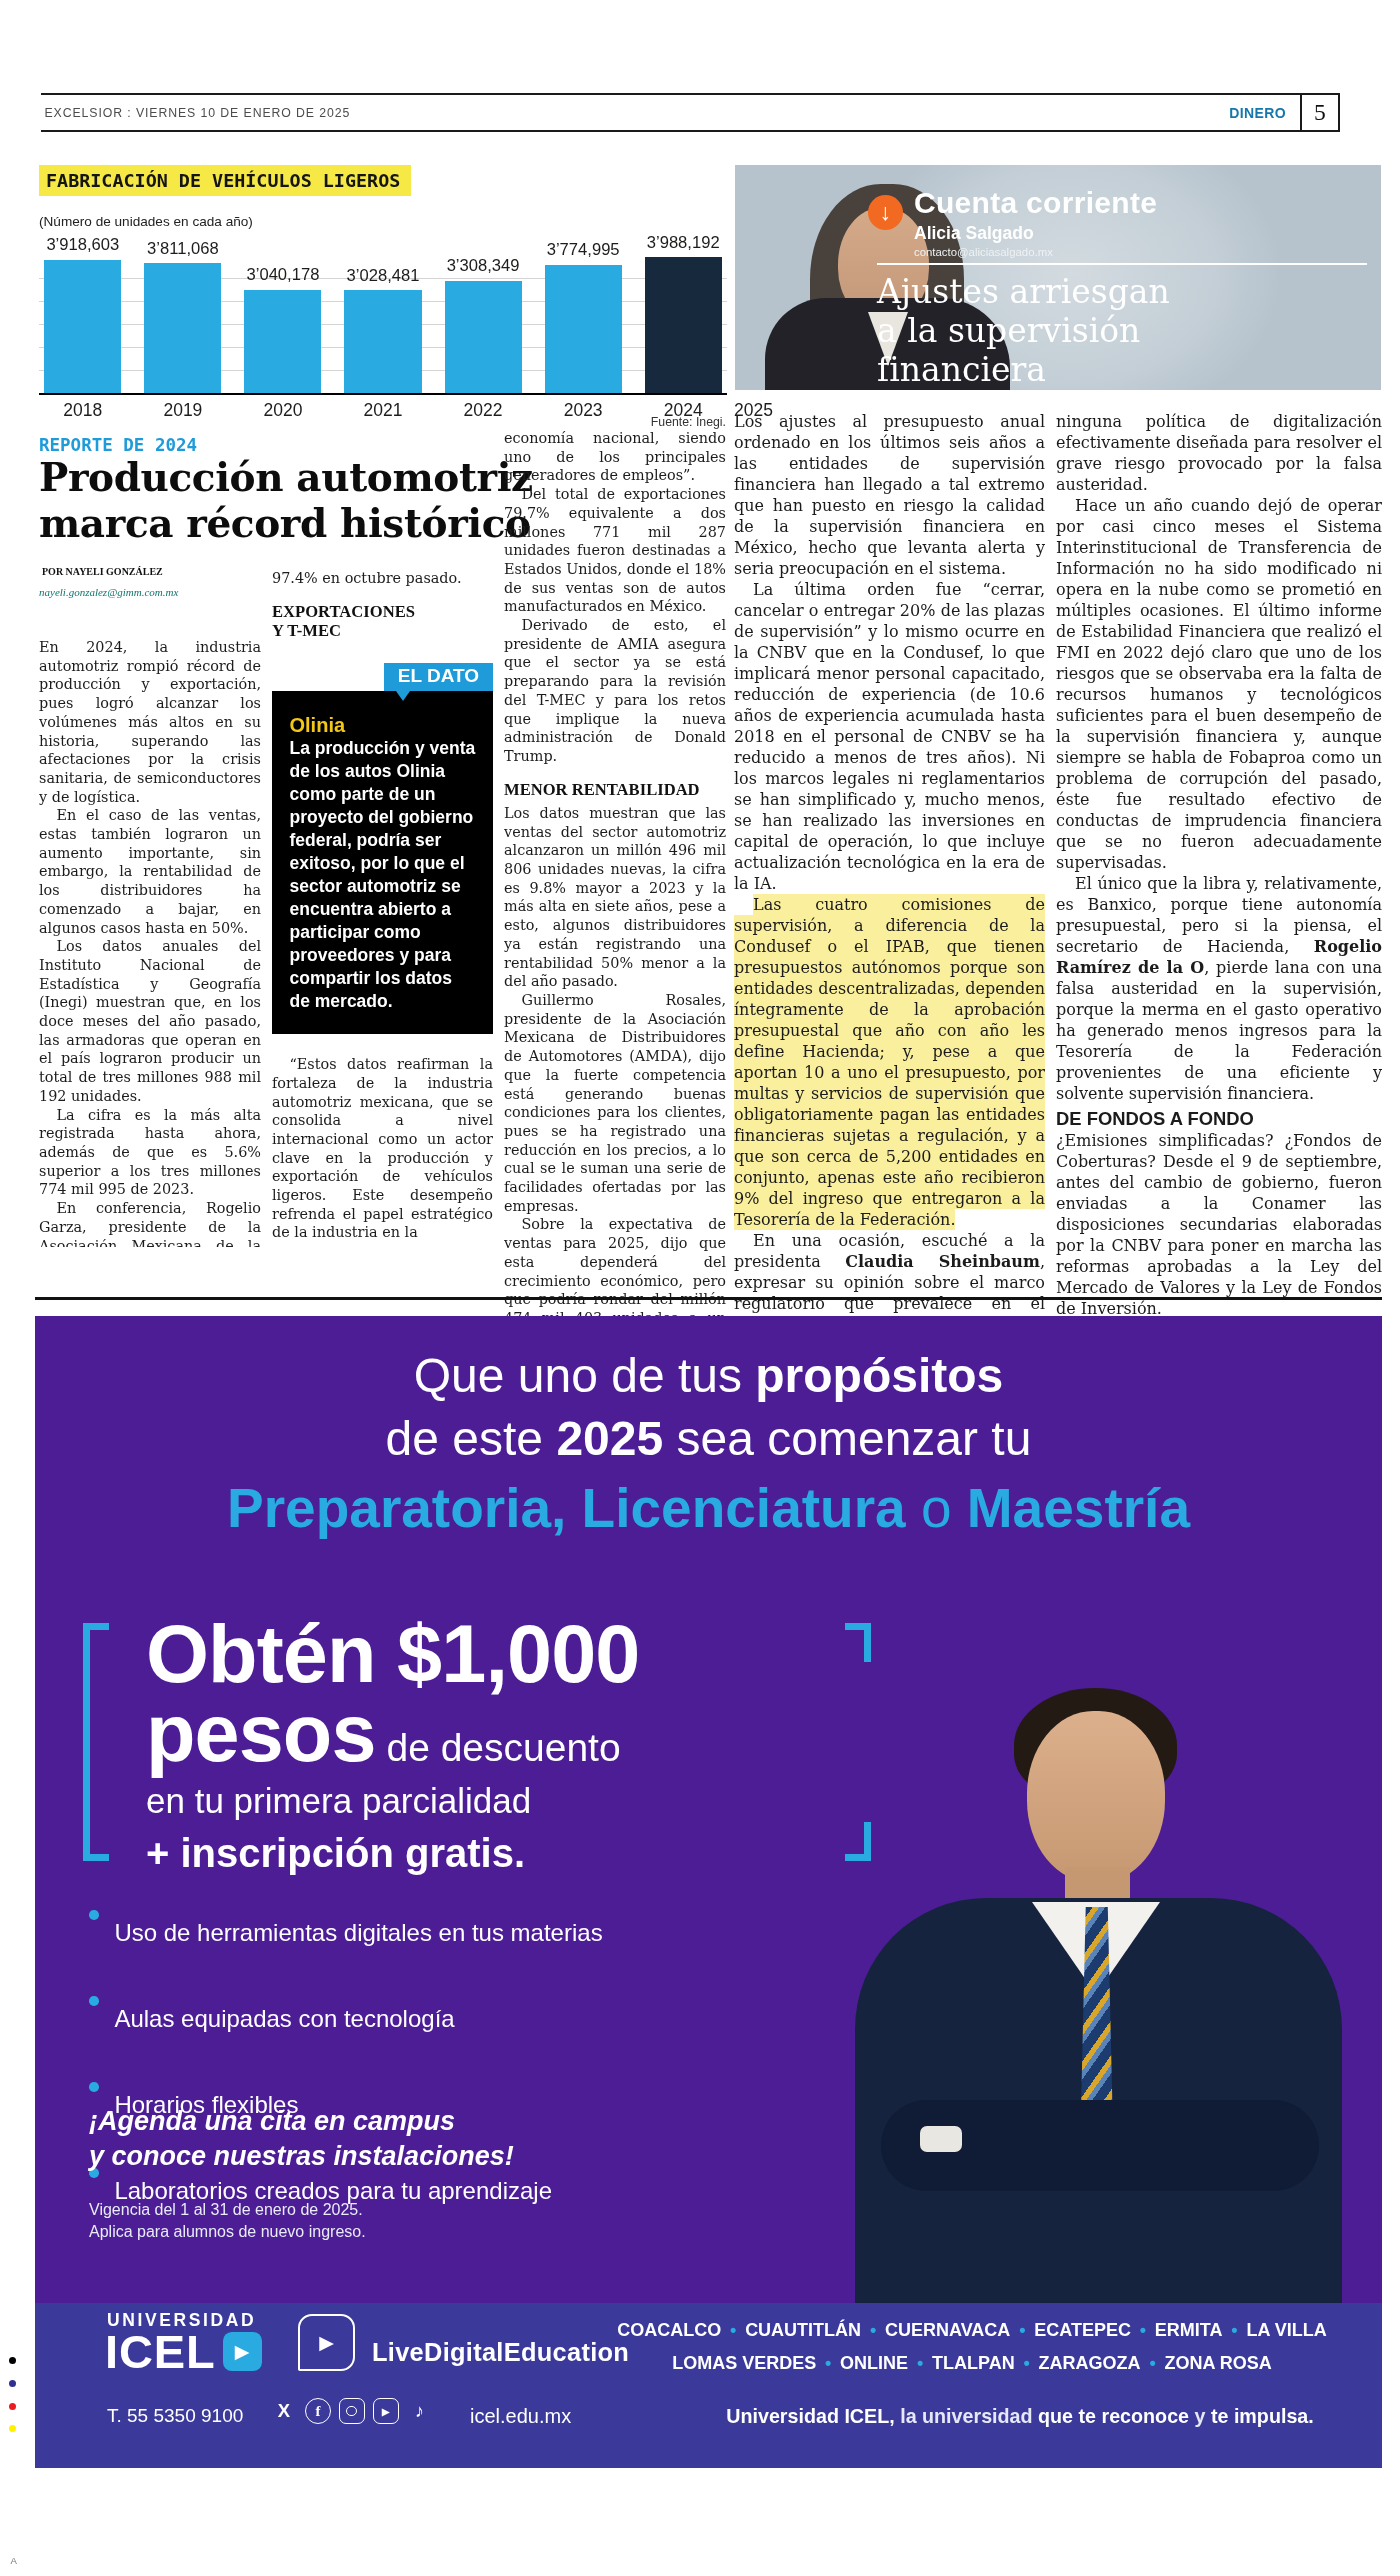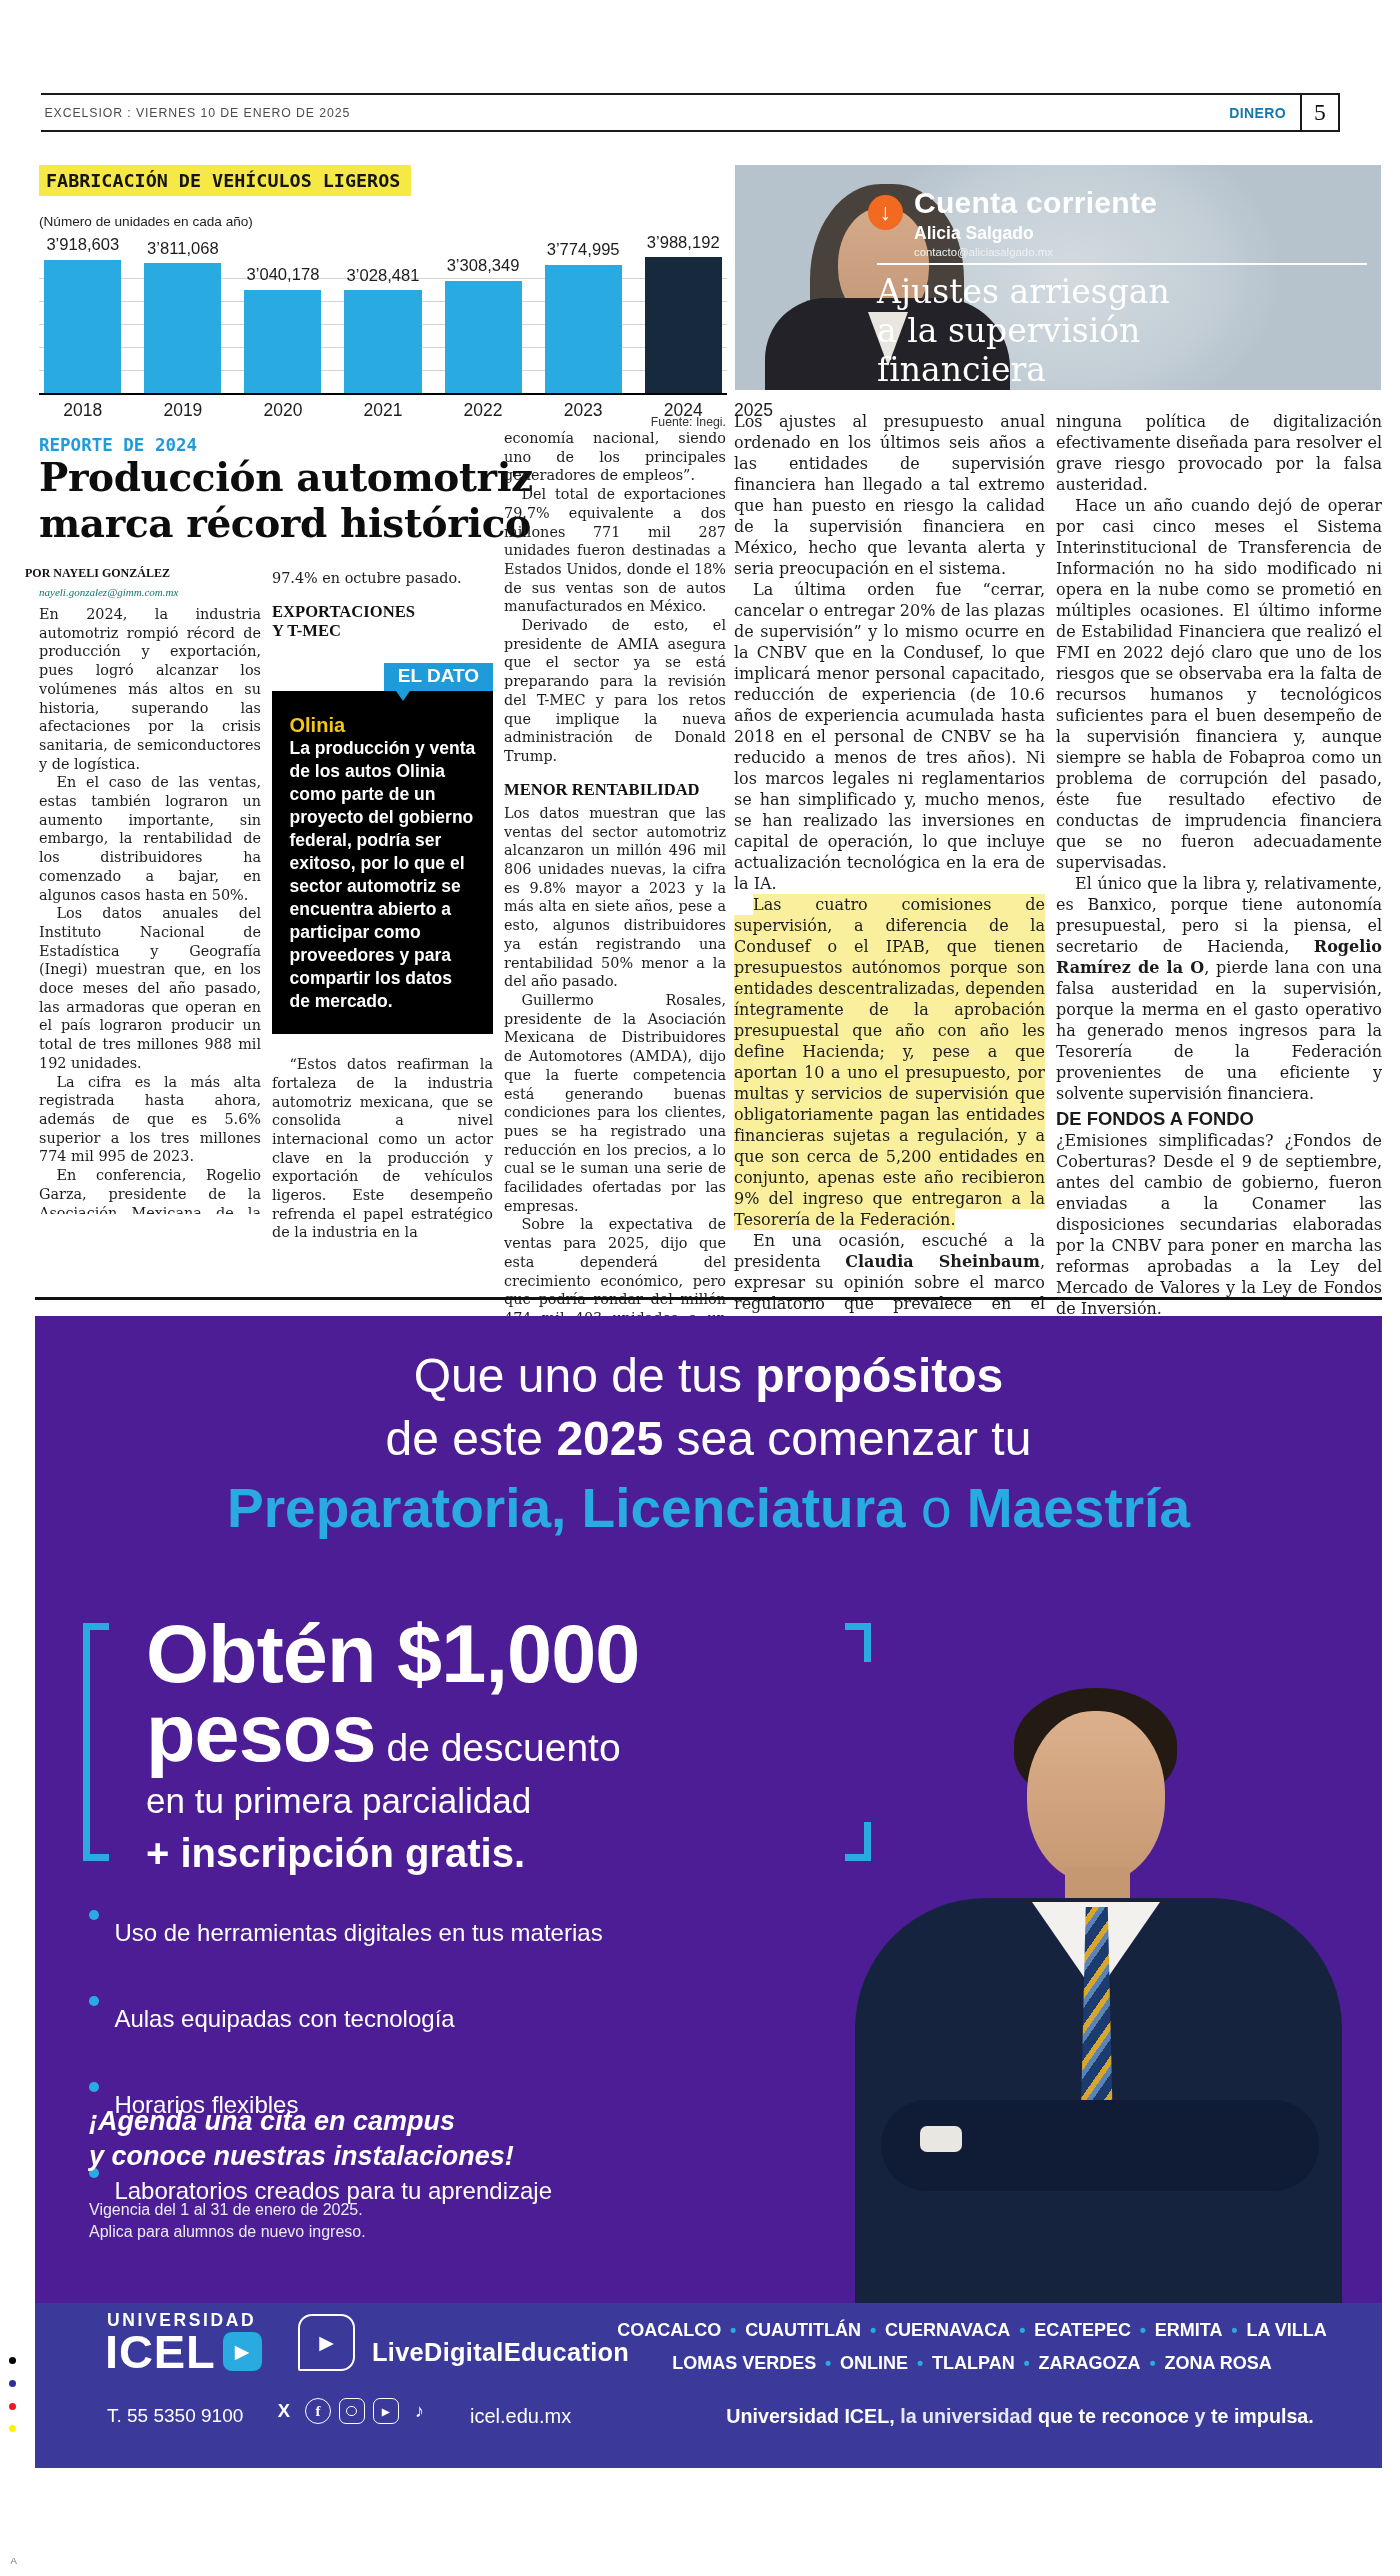--- a/index.html
+++ b/index.html
@@ -48,26 +48,26 @@
   .ch-mail{position:absolute;left:179px;top:81px;font-size:11.4px;color:#eef2f4;}
   .ch-line{position:absolute;left:142px;top:98px;width:490px;height:1.8px;background:#fff;}
   .ch-head{position:absolute;left:142px;top:107px;font-family:"DejaVu Serif","Liberation Serif",serif;
            font-size:33px;line-height:39px;color:#fff;white-space:pre-line;}
 
   
   .kicker{position:absolute;left:39px;top:435px;font-family:"DejaVu Sans Mono",monospace;font-weight:bold;
           font-size:17.5px;color:#1e9bd8;}
   .headline{position:absolute;left:39px;top:454px;font-family:"DejaVu Serif","Liberation Serif",serif;
             font-weight:bold;font-size:39px;line-height:46px;color:#0d0d0d;white-space:pre-line;letter-spacing:-0.4px;}
-  .byline{position:absolute;left:25px;top:566px;font-family:"Liberation Serif",serif;font-weight:bold;font-size:12px;text-align:center;}
+  .byline{position:absolute;left:42px;top:566px;font-family:"Liberation Serif",serif;font-weight:bold;font-size:10px;text-align:center;}
   .byline-mail{position:absolute;left:39px;top:586px;font-family:"Liberation Serif",serif;font-style:italic;
                font-size:11px;color:#0f766e;}
   .bodycol{position:absolute;font-family:"DejaVu Serif","Liberation Serif",serif;font-size:14.4px;line-height:18.7px;
            text-align:justify;color:#1c1c1c;overflow:hidden;}
-  .col1{left:39px;top:605px;width:222px;height:609px;}
+  .col1{left:39px;top:638px;width:222px;height:609px;}
   .col2{left:272px;top:569px;width:221px;height:801px;}
   .col3{left:504px;top:429px;width:222px;height:944px;}
   .bodycol p{margin:0;}
   .bodycol p.indent{text-indent:17.5px;}
   .subhead{font-family:Liberation Serif, serif;font-weight:bold;font-size:16.6px;line-height:19px;
            margin:14px 0 5.3px 0;color:#111;white-space:pre-line;text-align:left;}
 
   
   .eldato{margin-top:23px;}
   .eldato-tab{position:relative;margin-left:auto;width:max-content;background:#1e9bd8;color:#fff;

